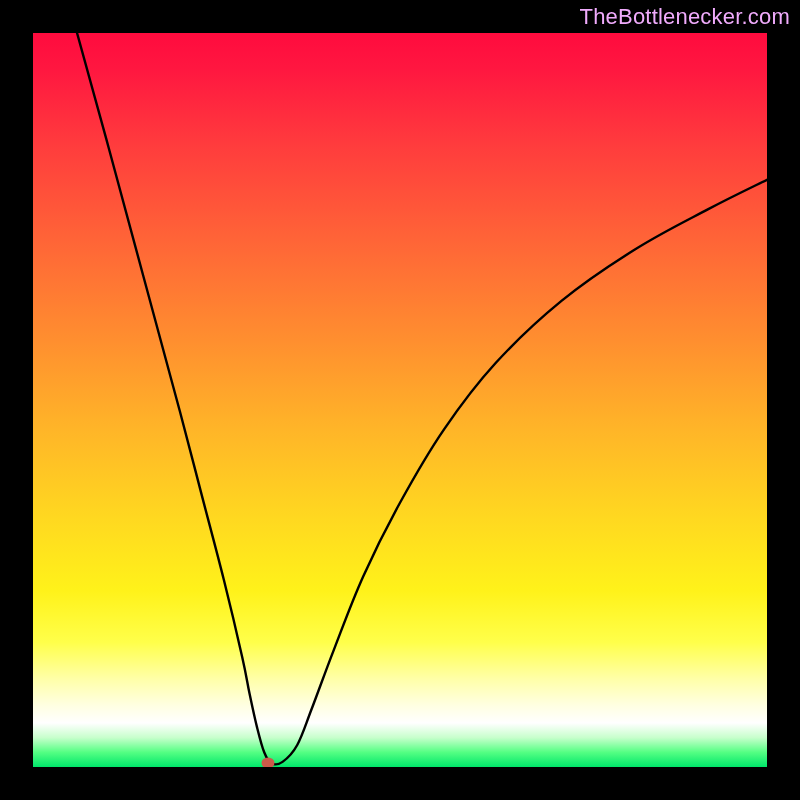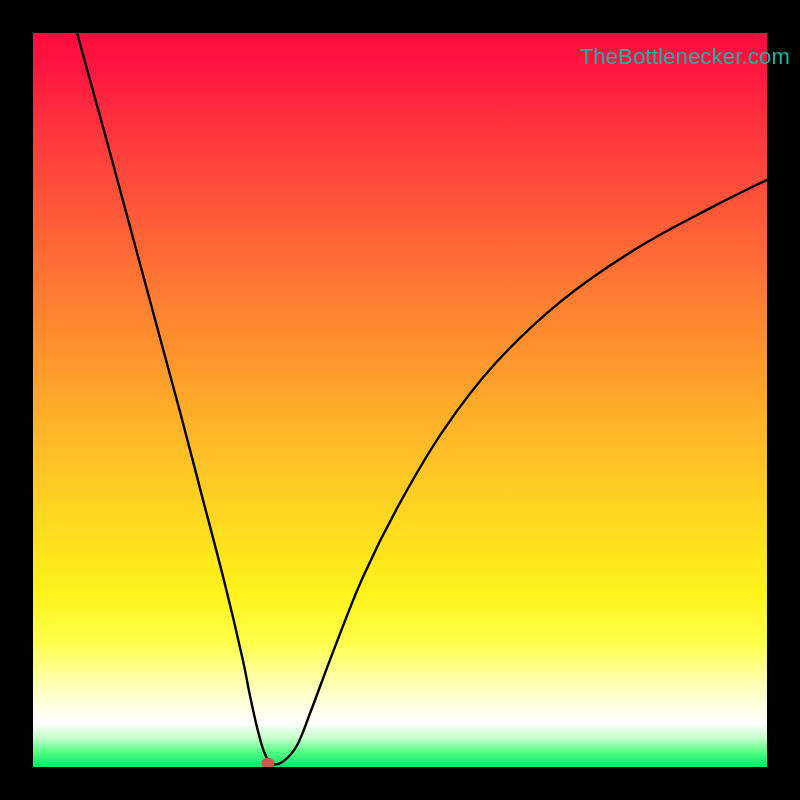--- a/index.html
+++ b/index.html
@@ -14,27 +14,26 @@
   .frame {
     position: relative;
     width: 800px;
     height: 800px;
     background: #000;
   }
   .watermark {
     position: absolute;
     top: 4px;
     right: 10px;
-    color: #14b8a6;
+    color: #f0abfc;
     font-size: 22px;
     font-weight: 500;
     letter-spacing: 0.2px;
     z-index: 5;
     user-select: none;
-    margin-top: 40px;
   }
   .plot-area {
     position: absolute;
     left: 33px;
     top: 33px;
     width: 734px;
     height: 734px;
     overflow: hidden;
   }
   .gradient-bg {

